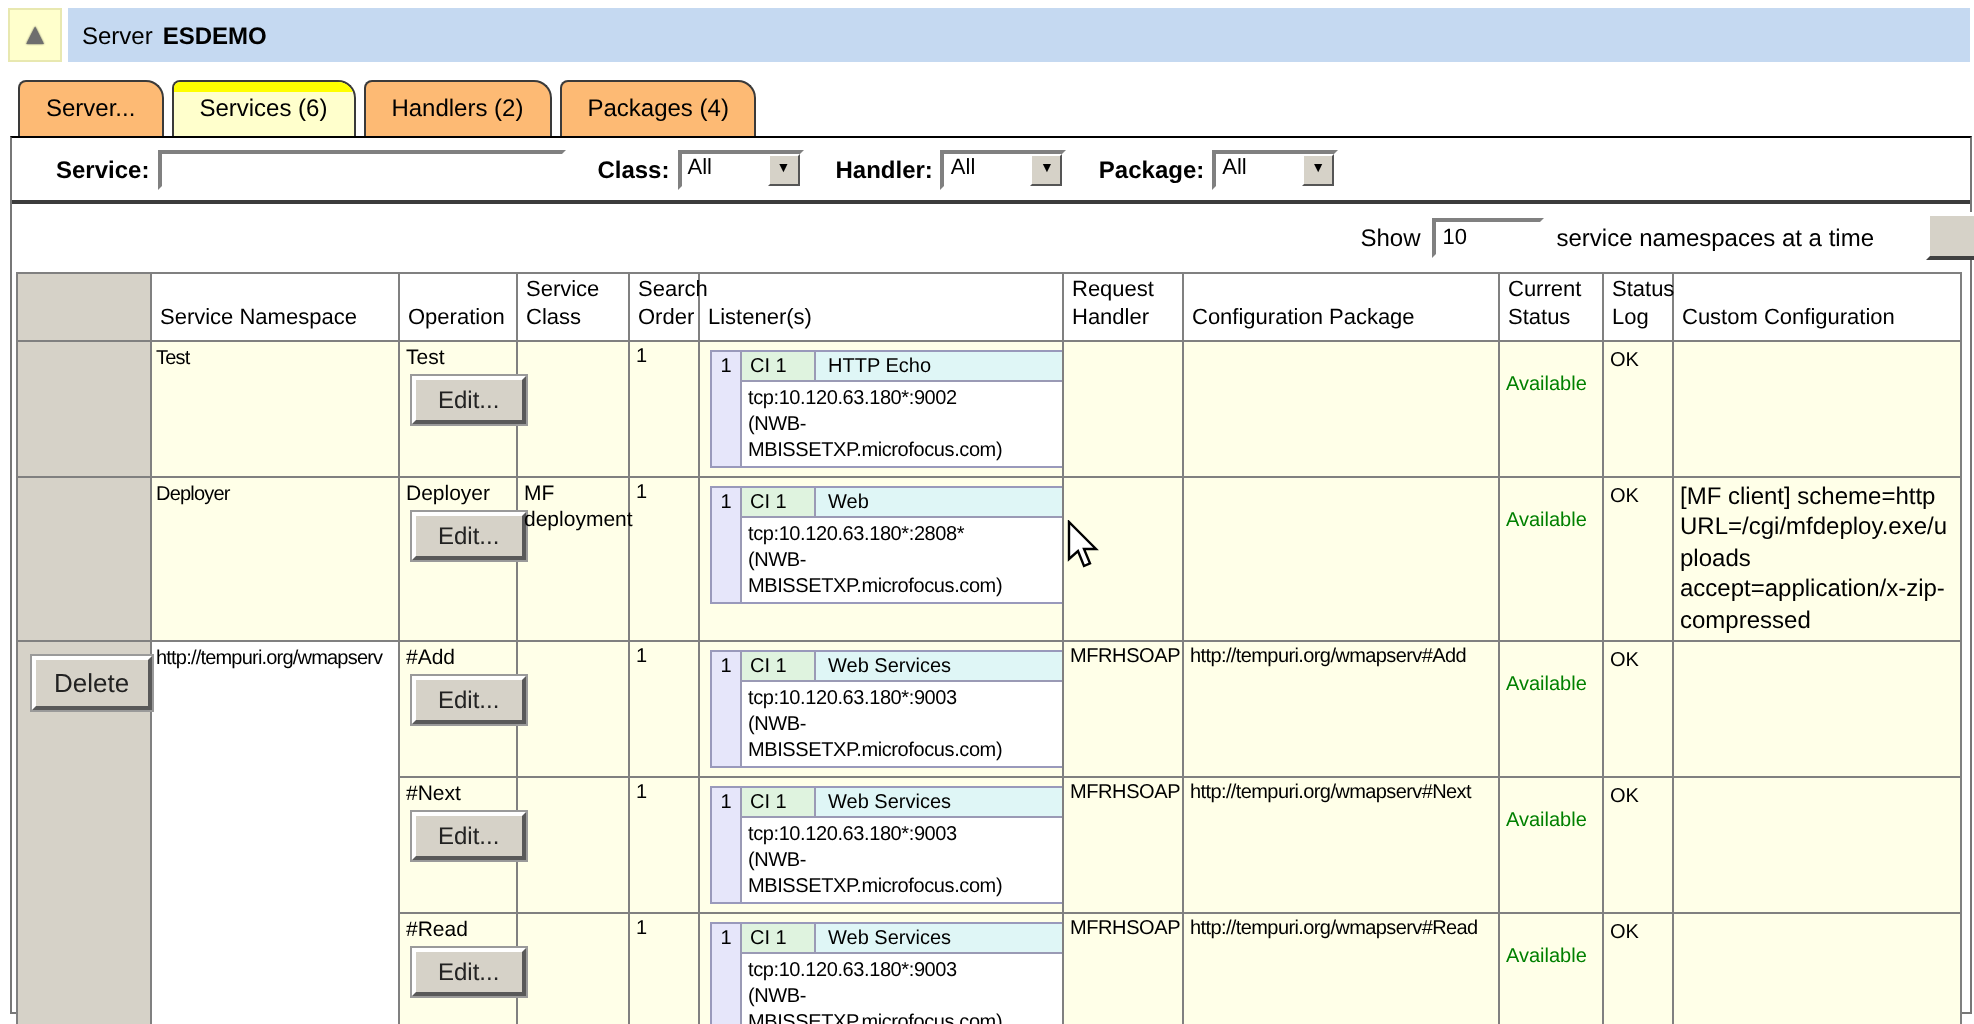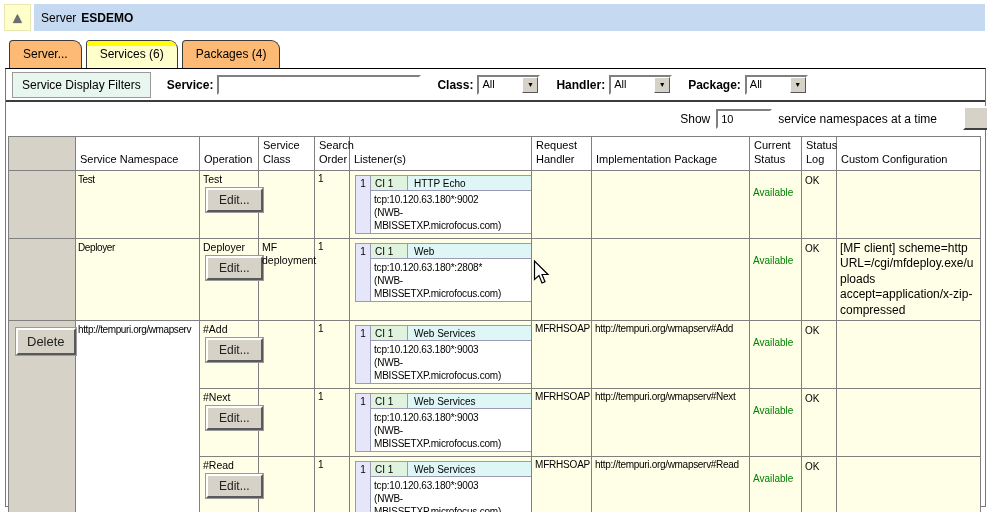--- a/index.html
+++ b/index.html
@@ -101,27 +101,27 @@
   </div>
   <div class="titlebar">
     <span>Server</span>
     <b>ESDEMO</b>
   </div>
 </div>
 
 <div class="tabrow">
   <div class="tab"><span>Server...</span></div>
   <div class="tab active"><span>Services (6)</span></div>
+  <div class="tab"><span>Handlers (2)</span></div>
   <div class="tab"><span>Packages (4)</span></div>
 </div>
 
 <div class="container">
 
   <div class="filterrow">
-    <div class="filterpanel">Service Display Filters</div>
     <span class="flabel"><span>Service</span><span class="ftext">:</span></span>
     <input class="tinput svc-input" value="" style="">
     <span class="flabel"><span>Class</span><span class="ftext">:</span></span>
     <span class="sel">
       <span class="val">All</span>
       <span class="arr">▼</span>
     </span>
     <span class="flabel"><span>Handler</span><span class="ftext">:</span></span>
     <span class="sel">
       <span class="val">All</span>
@@ -160,21 +160,21 @@
     </colgroup>
     <tbody>
           <tr>
       <th class="actcol"></th>
       <th>Service Namespace</th>
       <th>Operation</th>
       <th>Service Class</th>
       <th>Search Order</th>
       <th>Listener(s)</th>
       <th>Request Handler</th>
-      <th>Implementation Package</th>
+      <th>Configuration Package</th>
       <th>Current Status</th>
       <th>Status Log</th>
       <th>Custom Configuration</th>
     </tr>
 
     <tr class="datarow">
       <td class="actcol"></td>
       <td class="nscell">Test</td>
       <td class="opcell">
         <div>Test</div>

